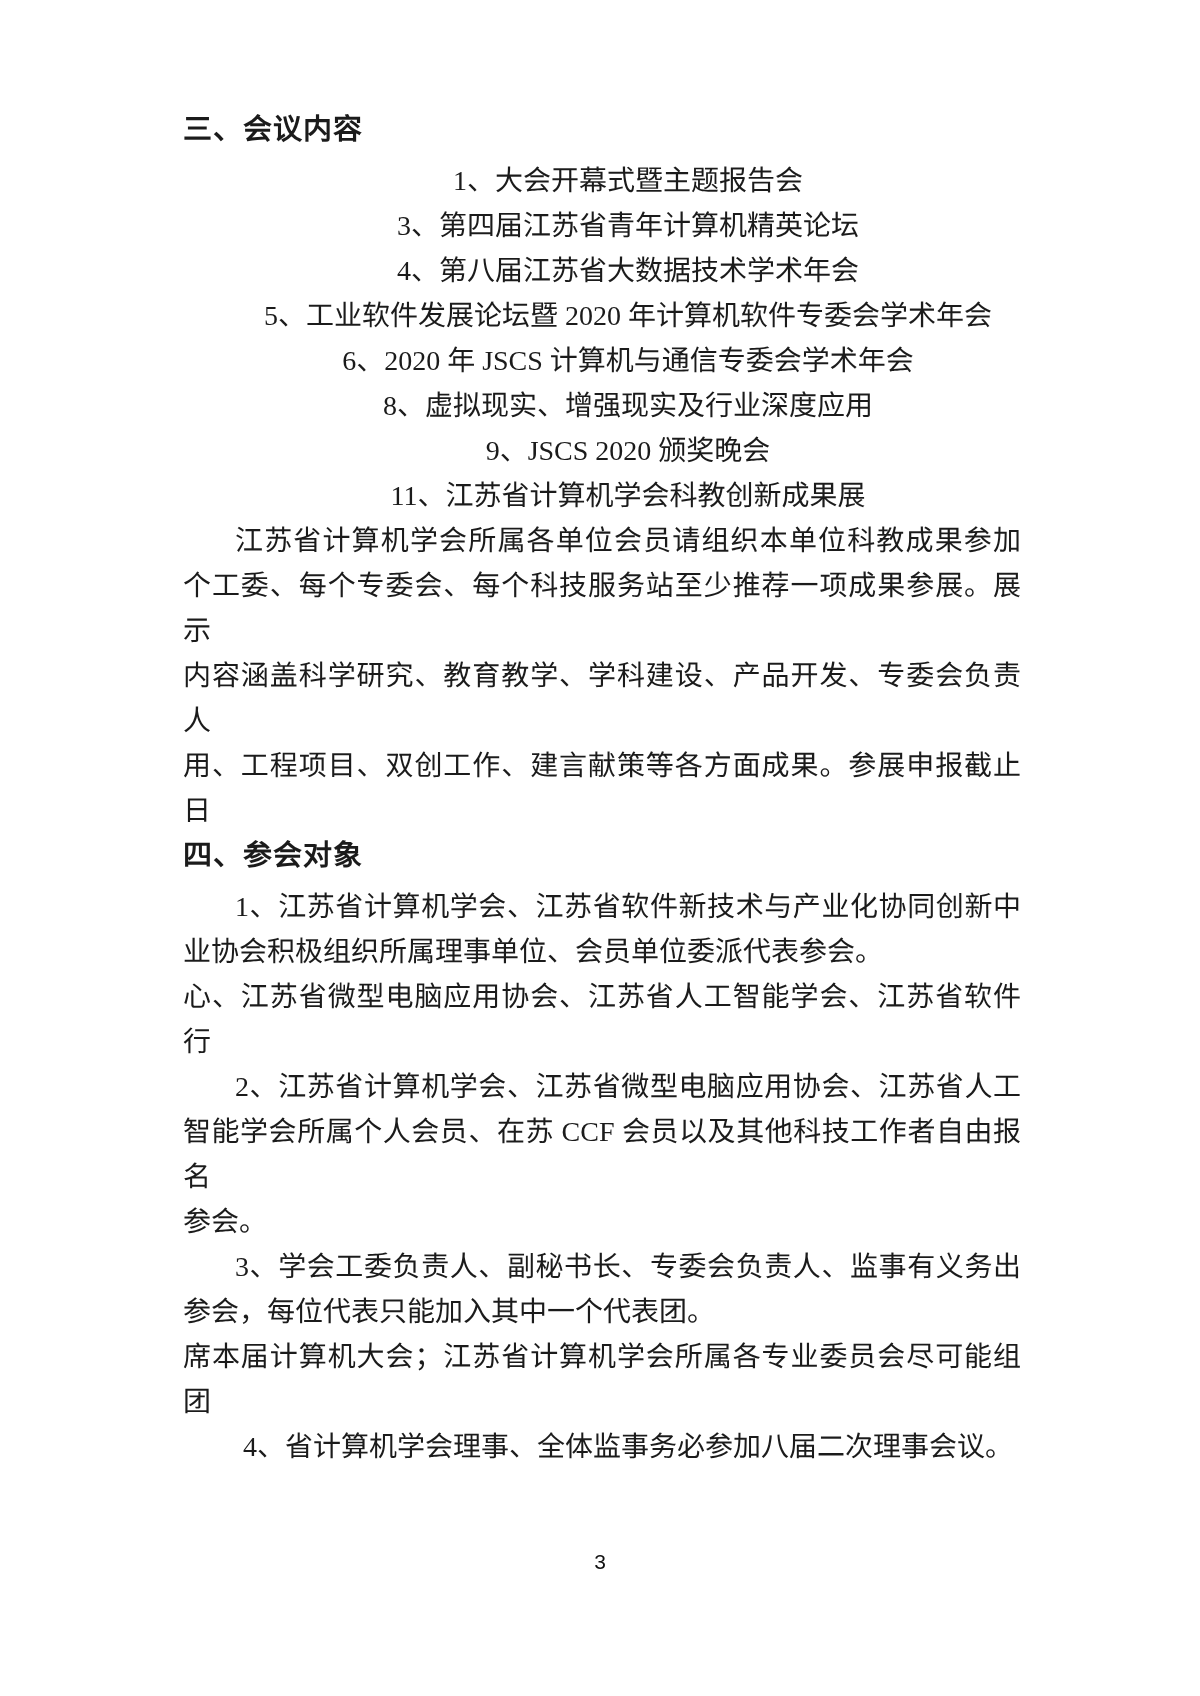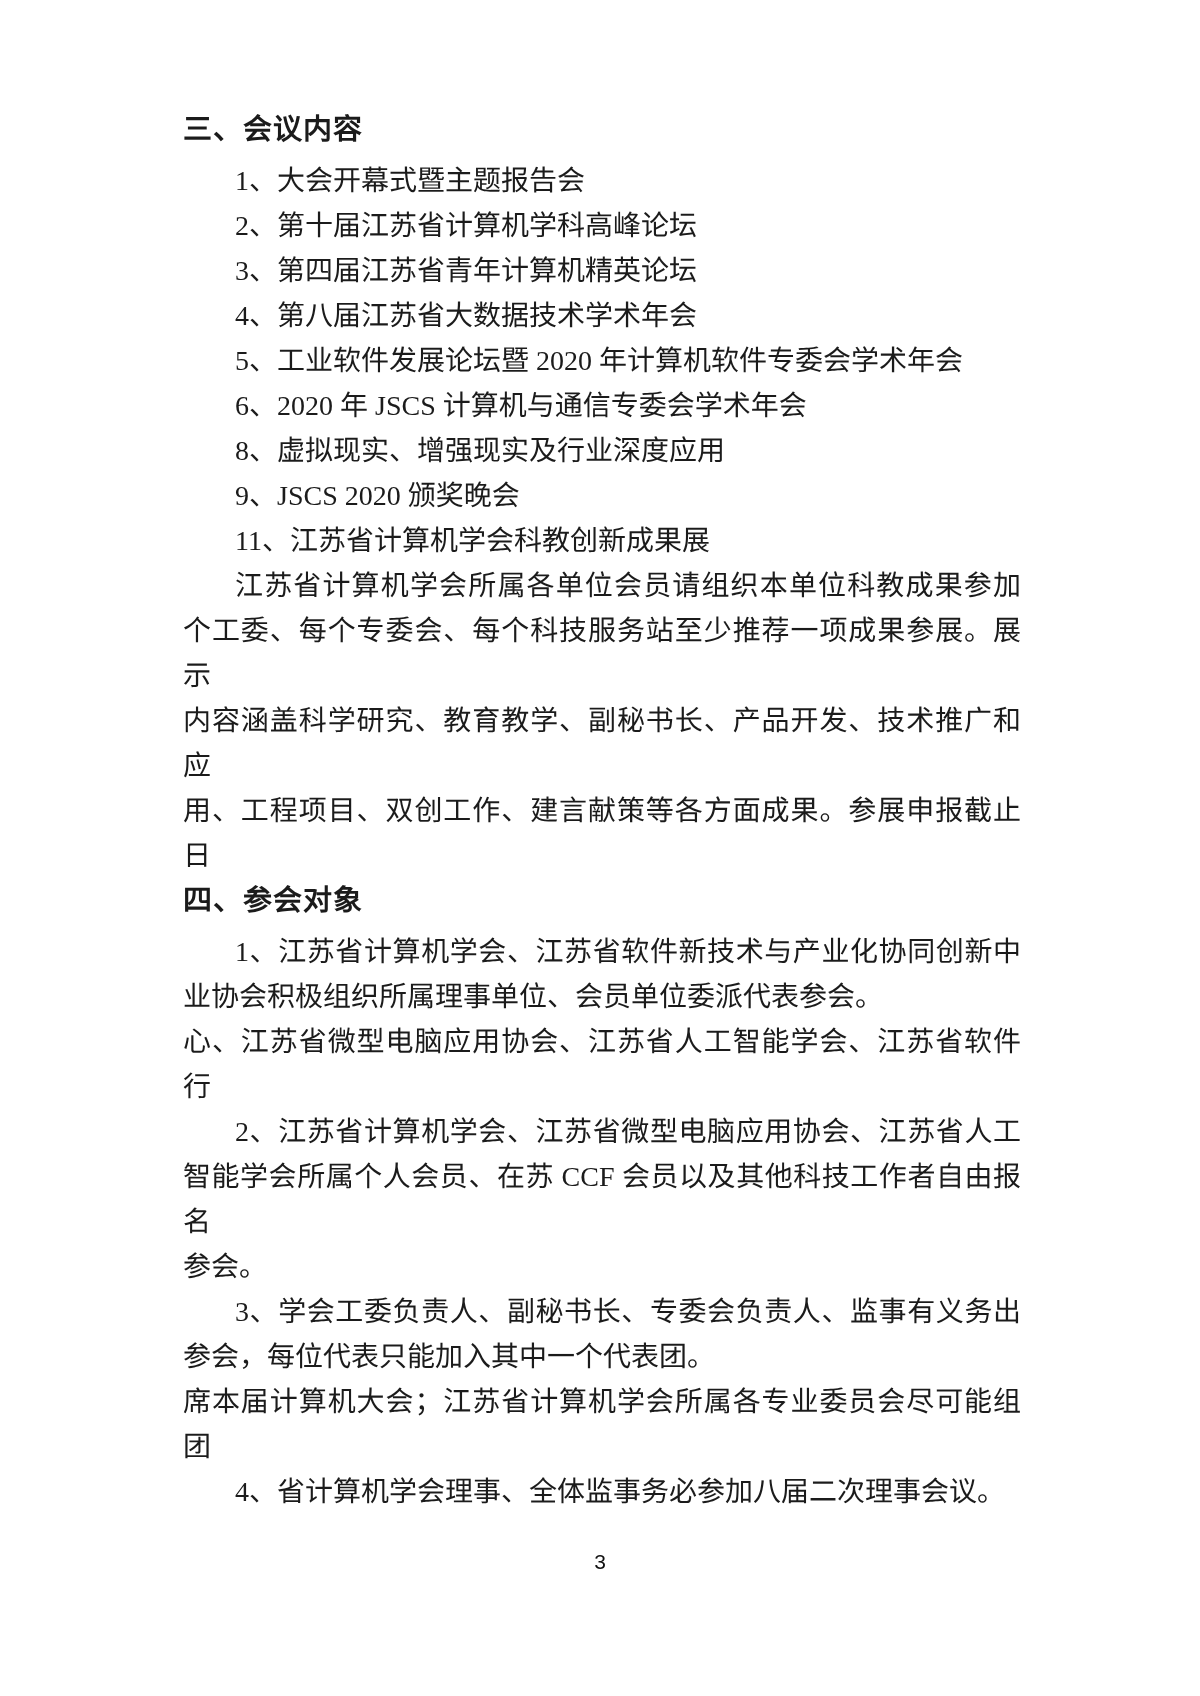--- a/index.html
+++ b/index.html
@@ -29,20 +29,21 @@
   }
   .h {
     font-family: "Liberation Sans", "DejaVu Sans", sans-serif;
     font-weight: bold;
     font-size: 29px;
     margin-bottom: 6px;
     letter-spacing: 1px;
   }
   .ind {
     text-indent: 52px;
+    text-align: center;
   }
   .just {
     text-align: justify;
     text-align-last: justify;
   }
   .page-num {
     position: absolute;
     top: 1550px;
     left: 0;
     width: 1200px;
@@ -55,32 +56,31 @@
 </style>
 </head>
 <body>
 
 <div class="page">
   <div class="content">
 
     <div class="line h">三、会议内容</div>
 
     <div class="line ind">1、大会开幕式暨主题报告会</div>
-    <div class="line ind">2、第十届江苏省计算机学科高峰论坛</div>
     <div class="line ind">3、第四届江苏省青年计算机精英论坛</div>
     <div class="line ind">4、第八届江苏省大数据技术学术年会</div>
     <div class="line ind">5、工业软件发展论坛暨 2020 年计算机软件专委会学术年会</div>
     <div class="line ind">6、2020 年 JSCS 计算机与通信专委会学术年会</div>
     <div class="line ind">8、虚拟现实、增强现实及行业深度应用</div>
     <div class="line ind">9、JSCS 2020 颁奖晚会</div>
     <div class="line ind">11、江苏省计算机学会科教创新成果展</div>
 
     <div class="line ind just">江苏省计算机学会所属各单位会员请组织本单位科教成果参加</div>
     <div class="line just">个工委、每个专委会、每个科技服务站至少推荐一项成果参展。展示</div>
-    <div class="line just">内容涵盖科学研究、教育教学、副秘书长、产品开发、技术推广和应</div>
+    <div class="line just">内容涵盖科学研究、教育教学、学科建设、产品开发、专委会负责人</div>
     <div class="line just">用、工程项目、双创工作、建言献策等各方面成果。参展申报截止日</div>
 
     <div class="line h">四、参会对象</div>
 
     <div class="line ind just">1、江苏省计算机学会、江苏省软件新技术与产业化协同创新中</div>
     <div class="line">业协会积极组织所属理事单位、会员单位委派代表参会。</div>
     <div class="line just">心、江苏省微型电脑应用协会、江苏省人工智能学会、江苏省软件行</div>
 
     <div class="line ind just">2、江苏省计算机学会、江苏省微型电脑应用协会、江苏省人工</div>
     <div class="line just">智能学会所属个人会员、在苏 CCF 会员以及其他科技工作者自由报名</div>

